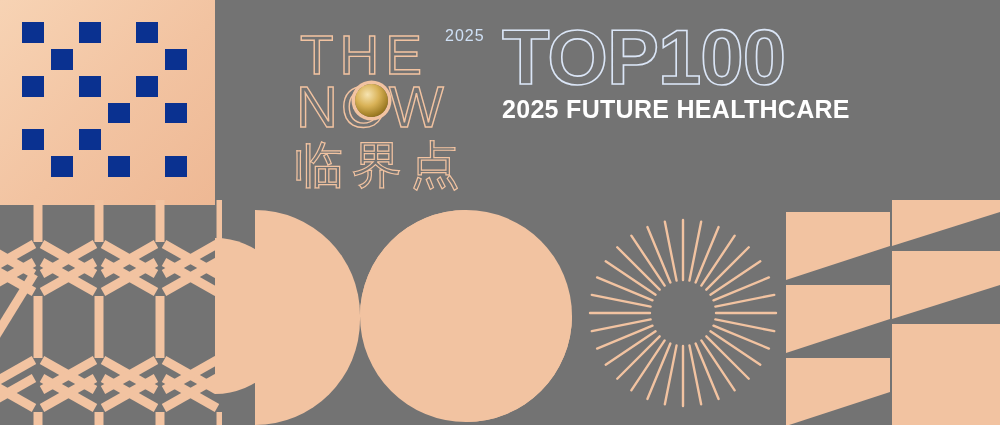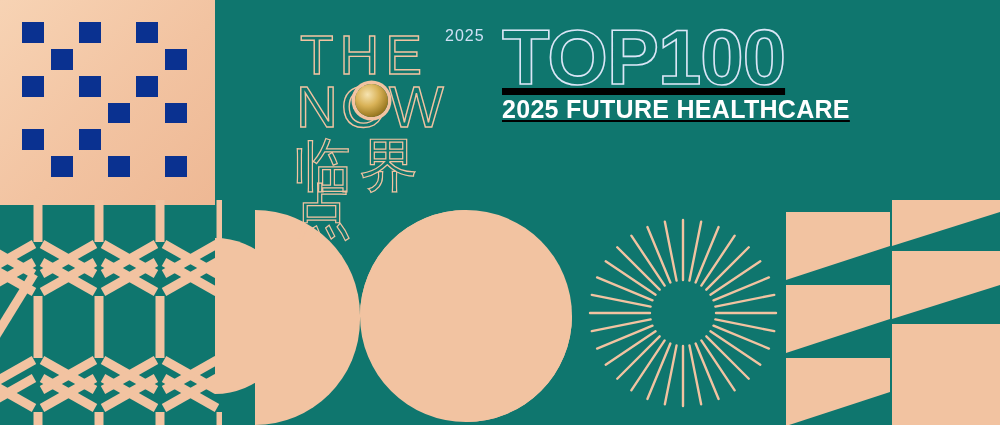--- a/index.html
+++ b/index.html
@@ -1,19 +1,19 @@
 <!DOCTYPE html>
 <html><head>
 <meta charset="utf-8">
 <style>
   html,body{margin:0;padding:0;background:#0a3190;}
   body{font-family:"Liberation Sans",sans-serif;}
   #banner{
     position:relative;width:1000px;height:425px;overflow:hidden;
-    background:#0f766e;
+    background:#737373;
   }
 
   
   #checker-block{
     position:absolute;left:0;top:0;width:215px;height:205px;
     background:linear-gradient(135deg,#f7d3b4 0%,#f2c3a1 55%,#eeb894 100%);
   }
   .checker-cell{position:absolute;background:#0a3190;}
 
   
@@ -37,27 +37,27 @@
     -webkit-text-stroke:1.4px #f2c3a1;color:transparent;
     font-weight:400;
   }
   #logo-orb{
     position:absolute;left:63px;top:66px;width:33px;height:33px;border-radius:50%;
     background:radial-gradient(circle at 38% 32%,#f6e3b0 0%,#d9b257 38%,#9c7a22 72%,#5c4a18 100%);
     box-shadow:0 0 0 3.5px #f2c3a1;
   }
   #logo-cn{
     position:absolute;left:2px;top:124px;
-    font-size:58px;line-height:46px;letter-spacing:8px;
+    font-size:50px;line-height:46px;letter-spacing:8px;
     -webkit-text-stroke:1.2px #f2c3a1;color:transparent;
     font-weight:300;
   }
 
   
-  #headline{position:absolute;left:502px;top:20px;width:420px;text-decoration:underline;}
+  #headline{position:absolute;left:502px;top:20px;width:420px;}
   #top100{
     font-size:78px;line-height:74px;font-weight:700;letter-spacing:-1px;
     color:transparent;-webkit-text-stroke:1.6px #dbe6f7;
   }
   .sub-line{
     color:#ffffff;font-weight:700;font-size:25px;line-height:25.5px;
     letter-spacing:0.3px;
   }
   #sub1{margin-top:3px;}
   #cn-line{

